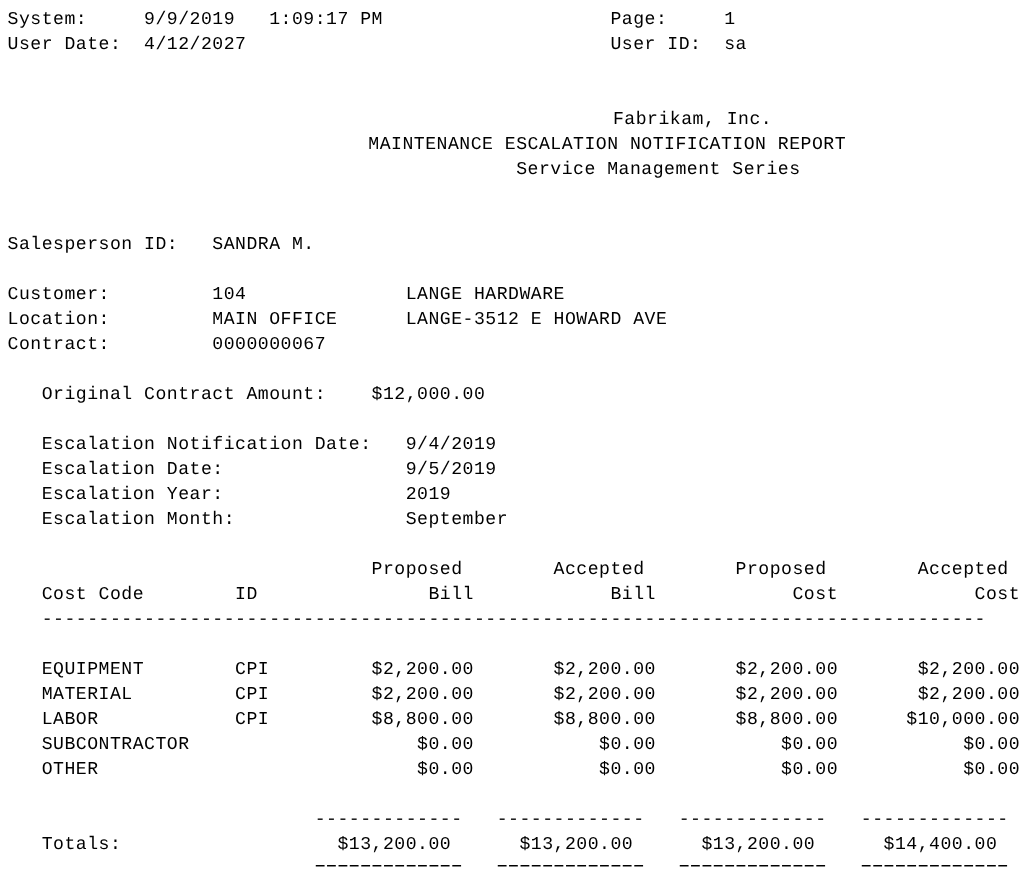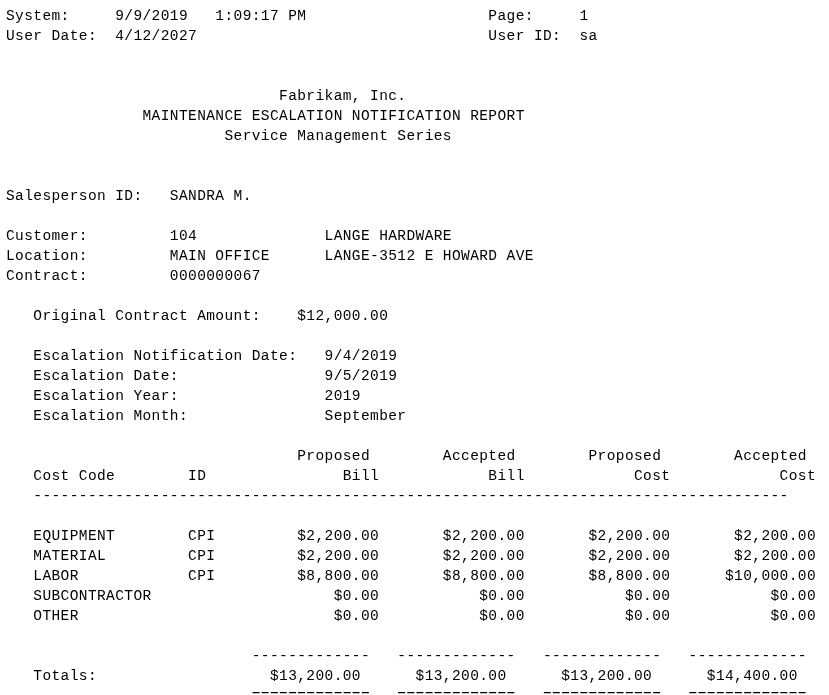--- a/index.html
+++ b/index.html
@@ -29,20 +29,20 @@
     padding: 6px 0 0 6px;
     font-family: "Liberation Mono", "DejaVu Sans Mono", monospace;
     font-size: 14.5px;
     line-height: 20px;
     letter-spacing: 0.4px;
     white-space: pre;
     color: #000000;
   }
   .row { display: block; white-space: pre; }
   .blank { display: block; height: 20px; }
-  .center-block { display: block; white-space: pre; }
+  .center-block { display: block; white-space: pre; text-align: center; }
 </style>
 </head>
 <body>
 
 <div class="page">
   <pre class="report"><span class="row">System:     9/9/2019   1:09:17 PM                    Page:     1</span><span class="row">User Date:  4/12/2027                                User ID:  sa</span><span class="blank"></span><span class="blank"></span><span class="center-block">                              Fabrikam, Inc.</span><span class="center-block">               MAINTENANCE ESCALATION NOTIFICATION REPORT</span><span class="center-block">                        Service Management Series</span><span class="blank"></span><span class="blank"></span><span class="row">Salesperson ID:   SANDRA M.</span><span class="blank"></span><span class="row">Customer:         104              LANGE HARDWARE</span><span class="row">Location:         MAIN OFFICE      LANGE-3512 E HOWARD AVE</span><span class="row">Contract:         0000000067</span><span class="blank"></span><span class="row">   Original Contract Amount:    $12,000.00</span><span class="blank"></span><span class="row">   Escalation Notification Date:   9/4/2019</span><span class="row">   Escalation Date:                9/5/2019</span><span class="row">   Escalation Year:                2019</span><span class="row">   Escalation Month:               September</span><span class="blank"></span><span class="row">                                Proposed        Accepted        Proposed        Accepted</span><span class="row">   Cost Code        ID               Bill            Bill            Cost            Cost</span><span class="row">   -----------------------------------------------------------------------------------</span><span class="blank"></span><span class="row">   EQUIPMENT        CPI         $2,200.00       $2,200.00       $2,200.00       $2,200.00</span><span class="row">   MATERIAL         CPI         $2,200.00       $2,200.00       $2,200.00       $2,200.00</span><span class="row">   LABOR            CPI         $8,800.00       $8,800.00       $8,800.00      $10,000.00</span><span class="row">   SUBCONTRACTOR                    $0.00           $0.00           $0.00           $0.00</span><span class="row">   OTHER                            $0.00           $0.00           $0.00           $0.00</span><span class="blank"></span><span class="row">                           -------------   -------------   -------------   -------------</span><span class="row">   Totals:                   $13,200.00      $13,200.00      $13,200.00      $14,400.00</span><span class="row">                           =============   =============   =============   =============</span></pre>
 </div>
 
 </body></html>

